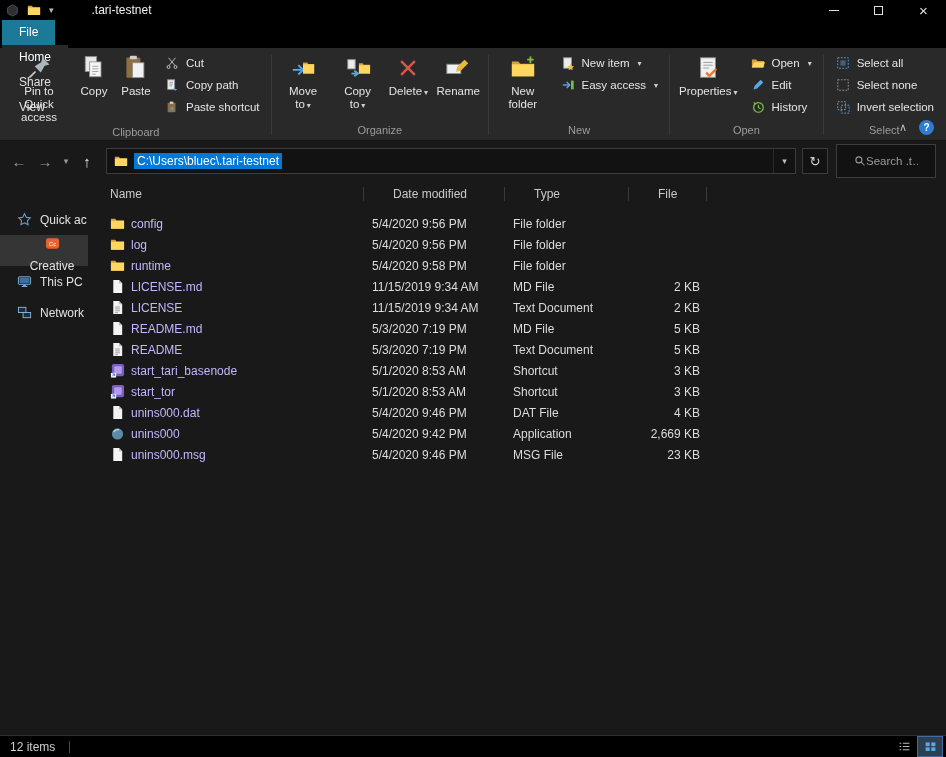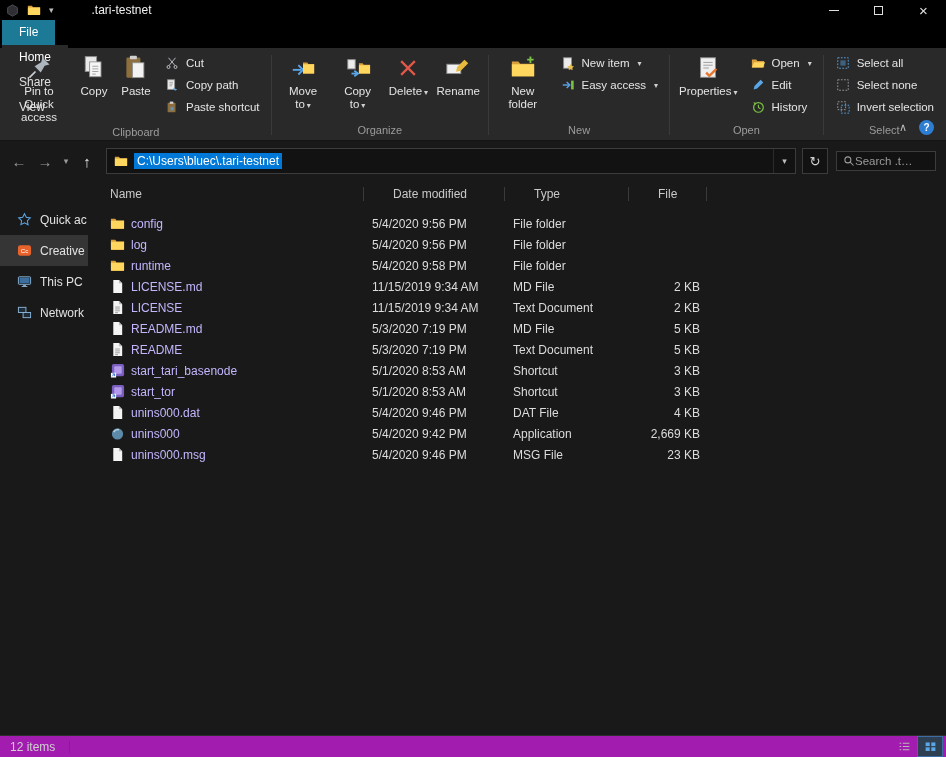--- a/index.html
+++ b/index.html
@@ -55,50 +55,50 @@
   .navbtn.up { color:#e0e0e0; }
   .navbtn.small { width:16px; font-size:9px; }
   .addrbox { flex:1; height:26px; margin:0 6px 0 6px; border:1px solid #3c3c3c; background:#121212;
              display:flex; align-items:center; }
   .addr-folder { margin:0 6px 0 7px; display:inline-flex; }
   .addr-path { background:#0078d7; color:#fff; padding:1px 3px; font-size:12px; white-space:nowrap; }
   .addr-spacer { flex:1; }
   .addr-caret { width:22px; height:24px; display:flex; align-items:center; justify-content:center; color:#bdbdbd; font-size:9px; border-left:1px solid #2b2b2b; }
   .refreshbtn { width:26px; height:26px; border:1px solid #3c3c3c; background:#121212; color:#cfcfcf;
                 display:flex; align-items:center; justify-content:center; font-size:13px; margin-right:8px; }
-  .searchbox { width:100px; height:20px; border:1px solid #3c3c3c; background:#121212;
-               display:flex; align-items:center; padding:0 6px; }
+  .searchbox { width:100px; height:34px; border:1px solid #3c3c3c; background:#121212;
+               display:flex; align-items:center; padding:0 17px; }
   .searchbox input { flex:1; min-width:0; background:transparent; border:none; outline:none;
                      color:#cfcfcf; font-size:11.5px; font-family:inherit; }
   .searchbox input::placeholder { color:#9a9a9a; }
 
   
   .main { position:absolute; top:182px; bottom:22px; left:0; right:0; display:flex; }
   .sidebar { width:88px; background:#191919; padding-top:22px; overflow:hidden; }
   .sideitem { height:31px; display:flex; align-items:center; gap:8px; padding-left:16px;
               white-space:nowrap; color:#e2e2e2; cursor:default; }
-  .sideitem.selected { background:#353535; }
+  .sideitem.selected { background:#353535;flex-direction:column; }
   .sicon { width:16px; height:16px; display:inline-flex; align-items:center; justify-content:center; flex:none; }
 
   .filepane { flex:1; background:#191919; display:flex; flex-direction:column; overflow:hidden; }
   .fheader { display:grid; grid-template-columns:254px 141px 124px 78px; padding-left:22px;
              height:24px; align-items:center; color:#c9c9c9; }
   .hcell { position:relative; height:100%; display:flex; align-items:center; cursor:default; }
   .hcell.pad { padding-left:8px;margin-left:21px; }
   .hcell::after { content:""; position:absolute; right:0; top:5px; bottom:5px; width:1px; background:#3a3a3a; }
   .flist { margin-top:7px; }
   .frow { display:grid; grid-template-columns:254px 141px 124px 78px; padding-left:22px;
           height:21px; align-items:center; cursor:default; }
   .namecell { display:flex; align-items:center; gap:6px; overflow:hidden; white-space:nowrap; color:#c4b5fd; }
   .ficon { width:15px; height:15px; display:inline-flex; flex:none; align-items:center; justify-content:center; }
   .datecell, .typecell { padding-left:8px; color:#dcdcdc; white-space:nowrap; overflow:hidden; }
   .sizecell { text-align:right; padding-right:7px; color:#dcdcdc; white-space:nowrap; }
 
   
-  .statusbar { position:absolute; left:0; right:0; bottom:0; height:22px; background:#a21caf;
+  .statusbar { position:absolute; left:0; right:0; bottom:0; height:22px; background:#000000;
                border-top:1px solid #2e2e2e; display:flex; align-items:center; padding:0 4px 0 10px; color:#cfcfcf; }
   .sdiv { width:1px; height:12px; background:#4a4a4a; margin-left:14px; }
   .viewbtns { margin-left:auto; display:flex; gap:2px; }
   .viewbtn { width:24px; height:19px; display:flex; align-items:center; justify-content:center; }
   .viewbtn.active { background:#2e3f52; outline:1px solid #3c6ea5; }
 </style>
 </head>
 <body>
 
 <div class="window">

